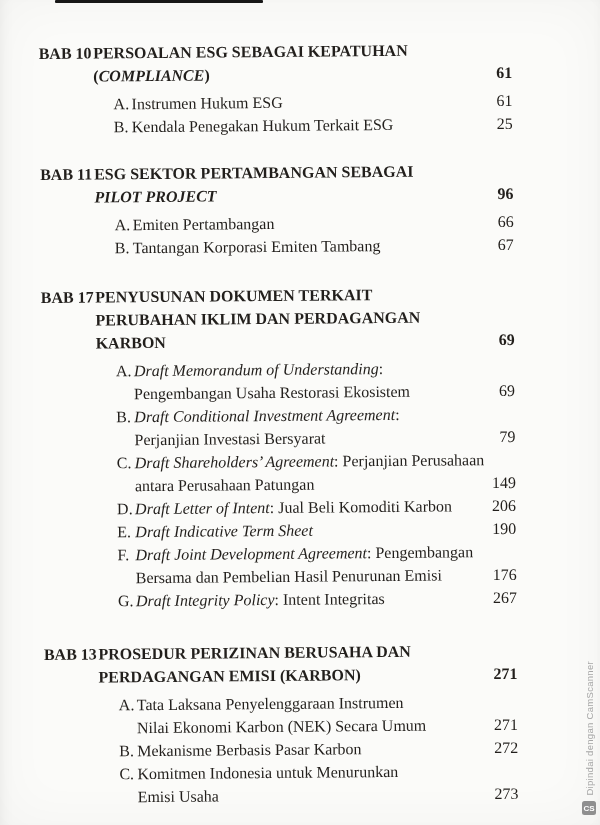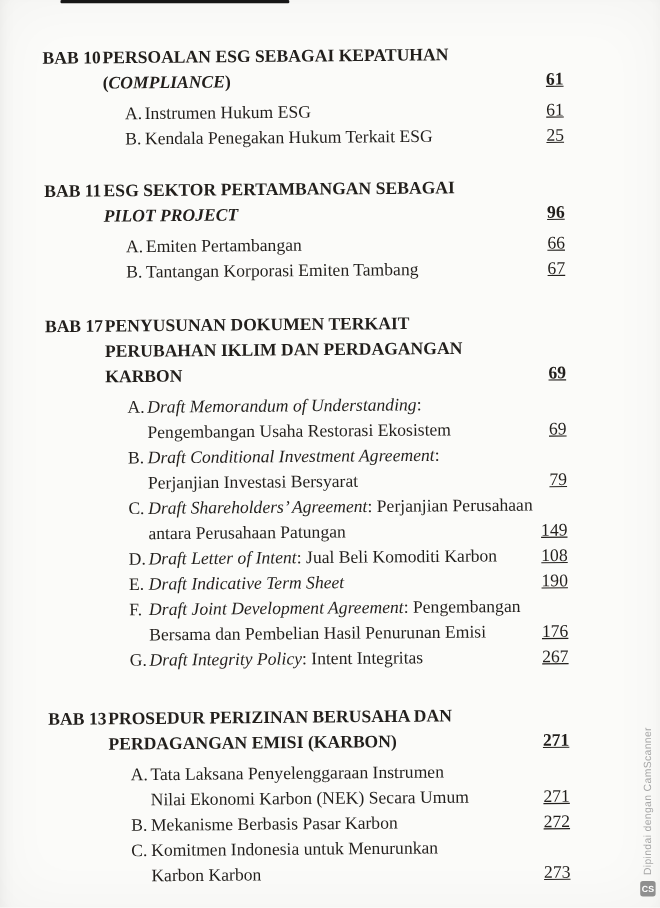--- a/index.html
+++ b/index.html
@@ -23,21 +23,21 @@
     transform:rotate(-0.5deg);transform-origin:0 0;
     font-size:16px;line-height:23px;
   }
   .toc-section{margin-bottom:24px;}
   .toc-section.s2{margin-bottom:26px;}
   .toc-section.s3{margin-bottom:30px;}
   .chapter-row{display:flex;align-items:stretch;font-weight:700;}
   .chapter-label{flex:none;width:56px;align-self:flex-start;text-align:center;}
   .chapter-title{flex:1;min-width:0;}
   .line{white-space:nowrap;}
-  .pg{flex:none;align-self:flex-end;margin-left:8px;text-decoration:underline;}
+  .pg{flex:none;align-self:flex-end;margin-left:8px;}
   .chapter-row .pg{font-weight:700;}
   .items{margin-top:5px;padding-left:76px;}
   .item-row{display:flex;align-items:stretch;}
   .item-letter{flex:none;width:18px;align-self:flex-start;}
   .item-text{flex:1;min-width:0;}
   .it{font-style:italic;}
   .watermark{
     position:absolute;right:4px;bottom:10px;
     display:flex;flex-direction:column;align-items:center;gap:5px;
     font-family:"Liberation Sans",sans-serif;
@@ -144,21 +144,21 @@
             <div class="line"><span class="it">Draft Shareholders’ Agreement</span><span>: Perjanjian Perusahaan</span></div>
             <div class="line"><span>antara Perusahaan Patungan</span></div>
           </div>
           <div class="pg">149</div>
         </div>
         <div class="item-row">
           <div class="item-letter">D.</div>
           <div class="item-text">
             <div class="line"><span class="it">Draft Letter of Intent</span><span>: Jual Beli Komoditi Karbon</span></div>
           </div>
-          <div class="pg">108</div>
+          <div class="pg">206</div>
         </div>
         <div class="item-row">
           <div class="item-letter">E.</div>
           <div class="item-text">
             <div class="line"><span class="it">Draft Indicative Term Sheet</span></div>
           </div>
           <div class="pg">190</div>
         </div>
         <div class="item-row">
           <div class="item-letter">F.</div>
@@ -199,21 +199,21 @@
           <div class="item-letter">B.</div>
           <div class="item-text">
             <div class="line"><span>Mekanisme Berbasis Pasar Karbon</span></div>
           </div>
           <div class="pg">272</div>
         </div>
         <div class="item-row">
           <div class="item-letter">C.</div>
           <div class="item-text">
             <div class="line"><span>Komitmen Indonesia untuk Menurunkan</span></div>
-            <div class="line"><span>Karbon Karbon</span></div>
+            <div class="line"><span>Emisi Usaha</span></div>
           </div>
           <div class="pg">273</div>
         </div>
       </div>
     </div>
   </div>
 
 <div class="watermark">
   <div class="wm-text">Dipindai dengan CamScanner</div>
   <div class="wm-logo">CS</div>

